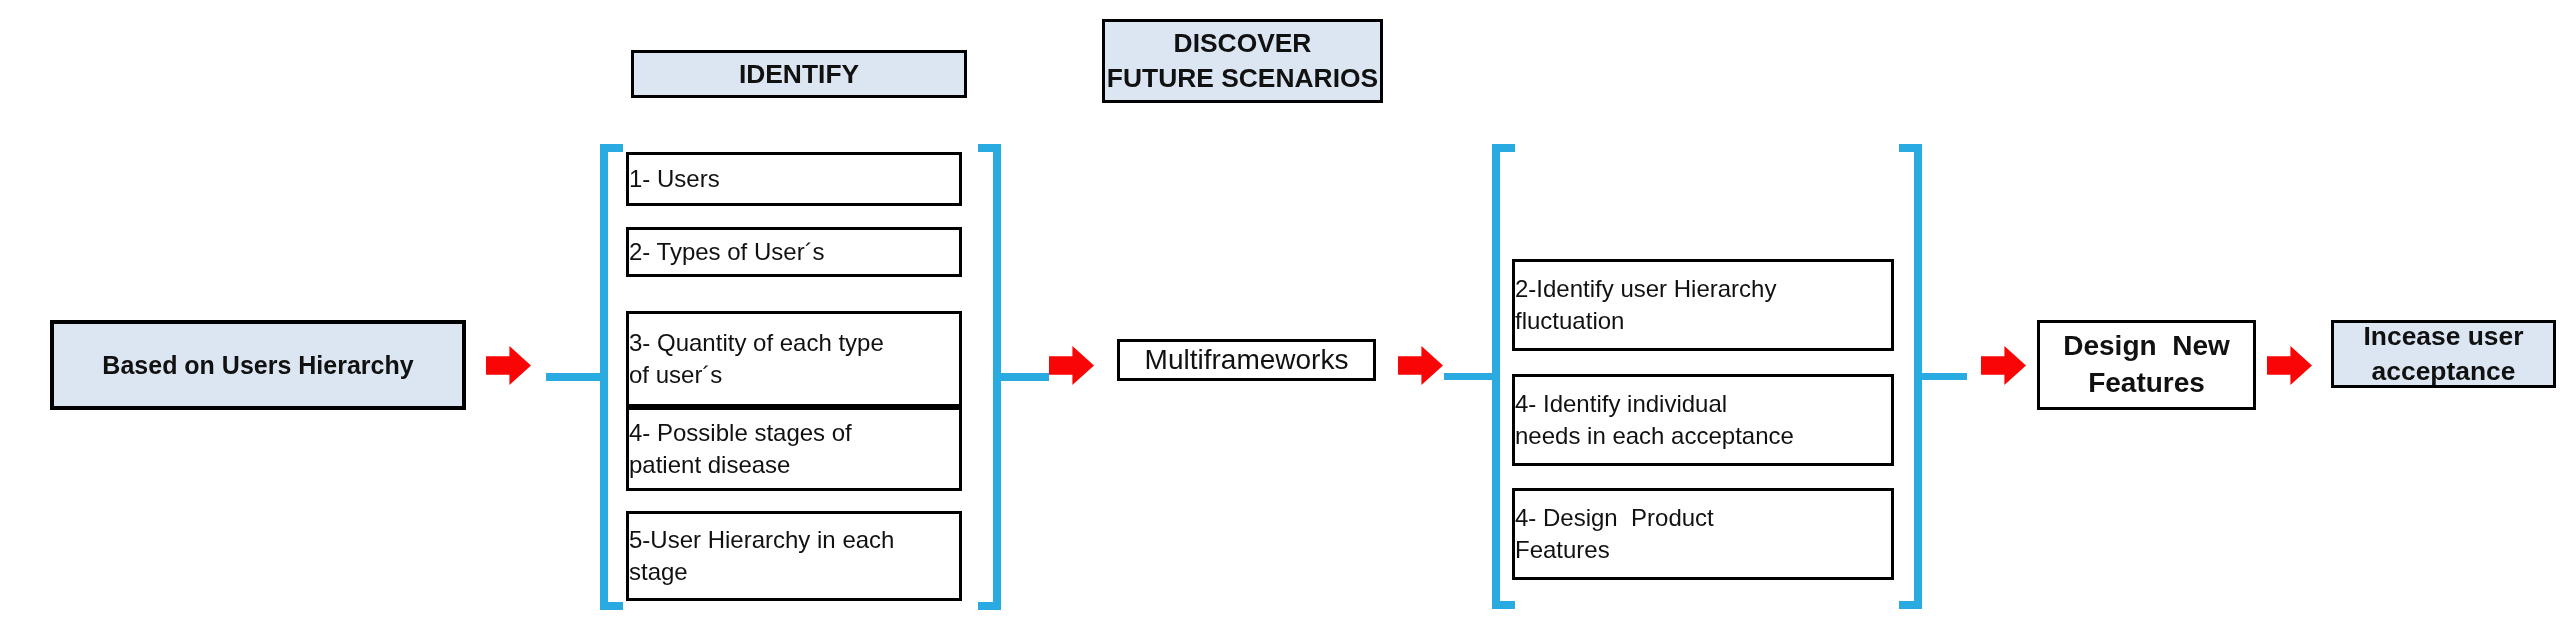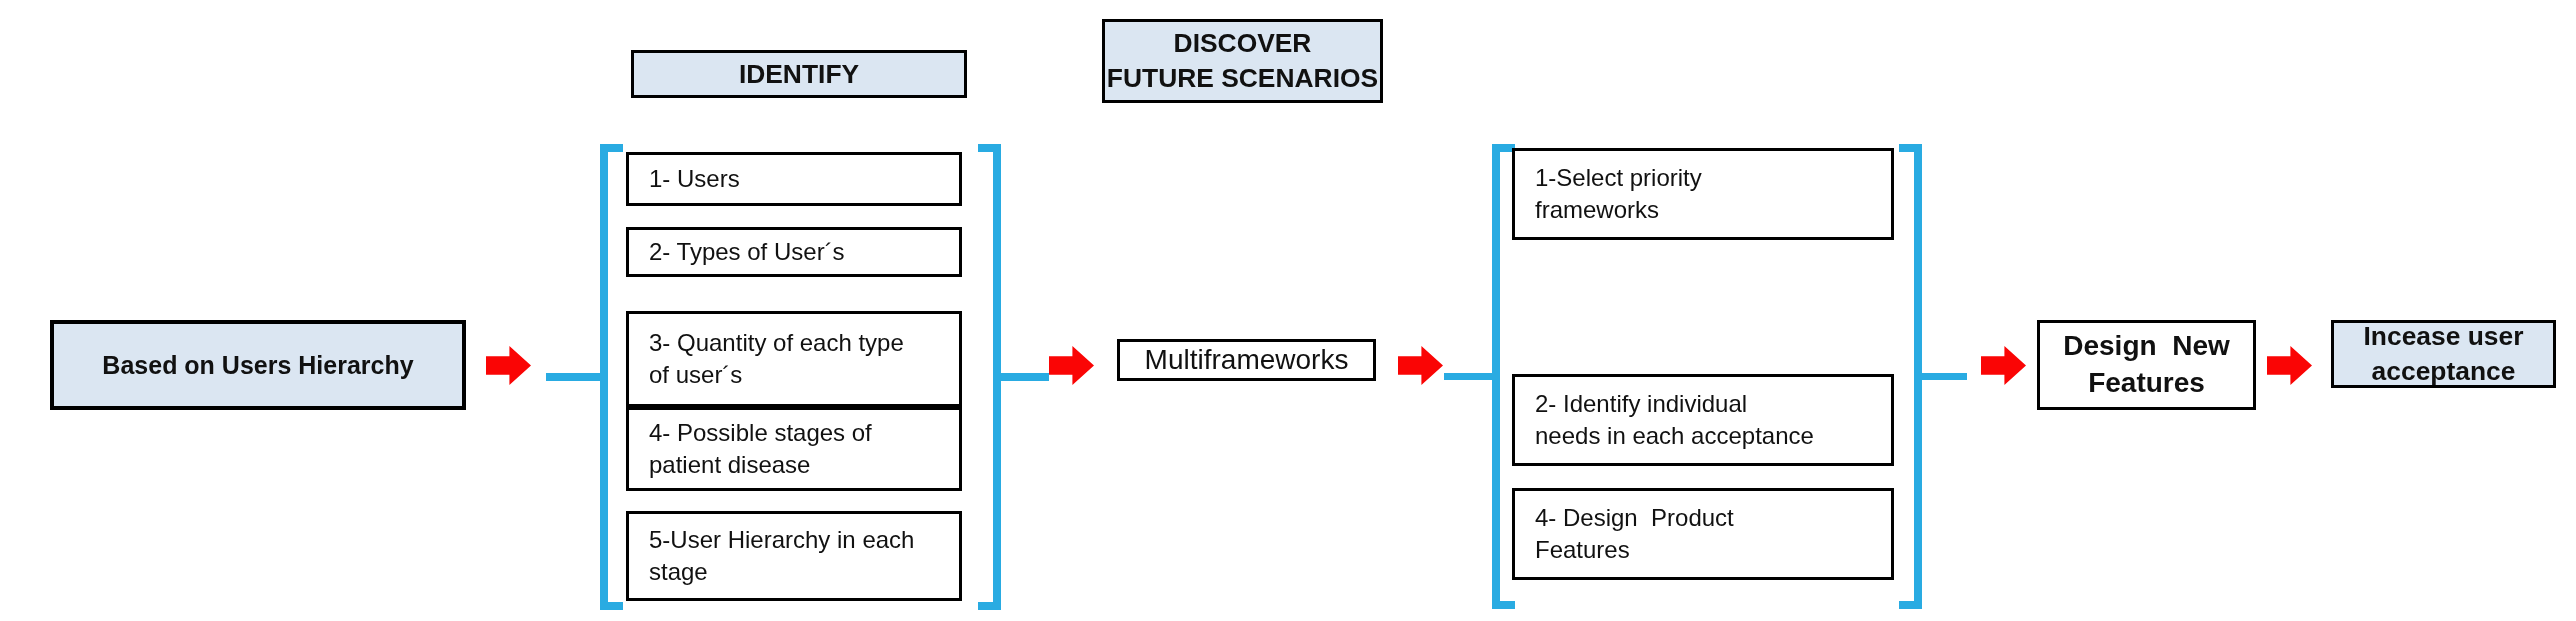--- a/index.html
+++ b/index.html
@@ -13,21 +13,21 @@
   }
 
   
   .box{
     position:absolute;box-sizing:border-box;
     background:#ffffff;border:3.1px solid #000;
     display:flex;flex-direction:column;justify-content:center;
     line-height:1.32;white-space:pre;
   }
   .box.center{align-items:center;text-align:center;}
-  .box.left{padding-left:20px;align-items:flex-start;text-align:left;}
+  .box.left{align-items:flex-start;text-align:left;}
   .fill{background:var(--fill,#dbe6f2);}
   .bold{font-weight:bold;}
 
   .start-box{border-width:4.7px;font-size:25px;}
   .hdr{border-width:3.9px;font-size:26.4px;font-weight:bold;}
   .ibox{font-size:24px;}
   .plain-box{border-width:3.9px;font-size:28px;}
   .end-box{border-width:3.9px;font-size:26.4px;font-weight:bold;}
 
   
@@ -95,22 +95,22 @@
     <div class="bar l"></div>
     <div class="bar r"></div>
     <div class="serif tl"></div>
     <div class="serif bl"></div>
     <div class="serif tr"></div>
     <div class="serif br"></div>
     <div class="stub out-l" style="width:48px"></div>
     <div class="stub out-r" style="width:45px"></div>
   </div>
 
-  <div class="box left ibox" style="left:1512px;top:148px;width:382px;height:92px"><div>1-Select priority</div><div>frameworks</div></div>
-  <div class="box left ibox" style="left:1512px;top:374px;width:382px;height:92px"><div>2- Identify individual</div><div>needs in each acceptance</div></div>
+  <div class="box left ibox" style="left:1512px;top:259px;width:382px;height:92px"><div>2-Identify user Hierarchy</div><div>fluctuation</div></div>
+  <div class="box left ibox" style="left:1512px;top:374px;width:382px;height:92px"><div>4- Identify individual</div><div>needs in each acceptance</div></div>
   <div class="box left ibox" style="left:1512px;top:488px;width:382px;height:92px"><div>4- Design  Product</div><div>Features</div></div>
 
   <div class="flow-arrow" style="left:1981px;top:346px;width:45px;height:39px"></div>
 
   <div class="box center bold plain-box" style="left:2037px;top:320px;width:219px;height:90px"><div>Design  New</div><div>Features</div></div>
 
   <div class="flow-arrow" style="left:2267px;top:346px;width:45px;height:39px"></div>
 
   <div class="box center fill end-box" style="left:2331px;top:320px;width:225px;height:68px"><div>Incease user</div><div>acceptance</div></div>
 

